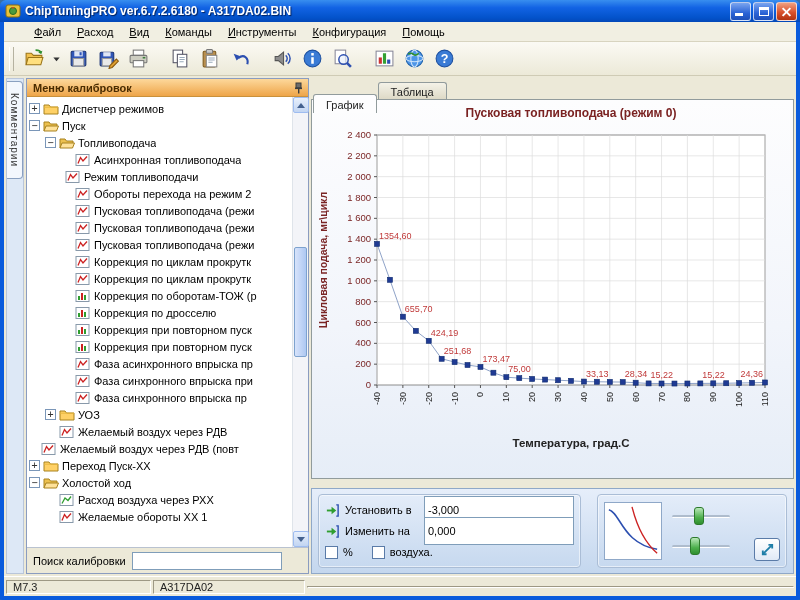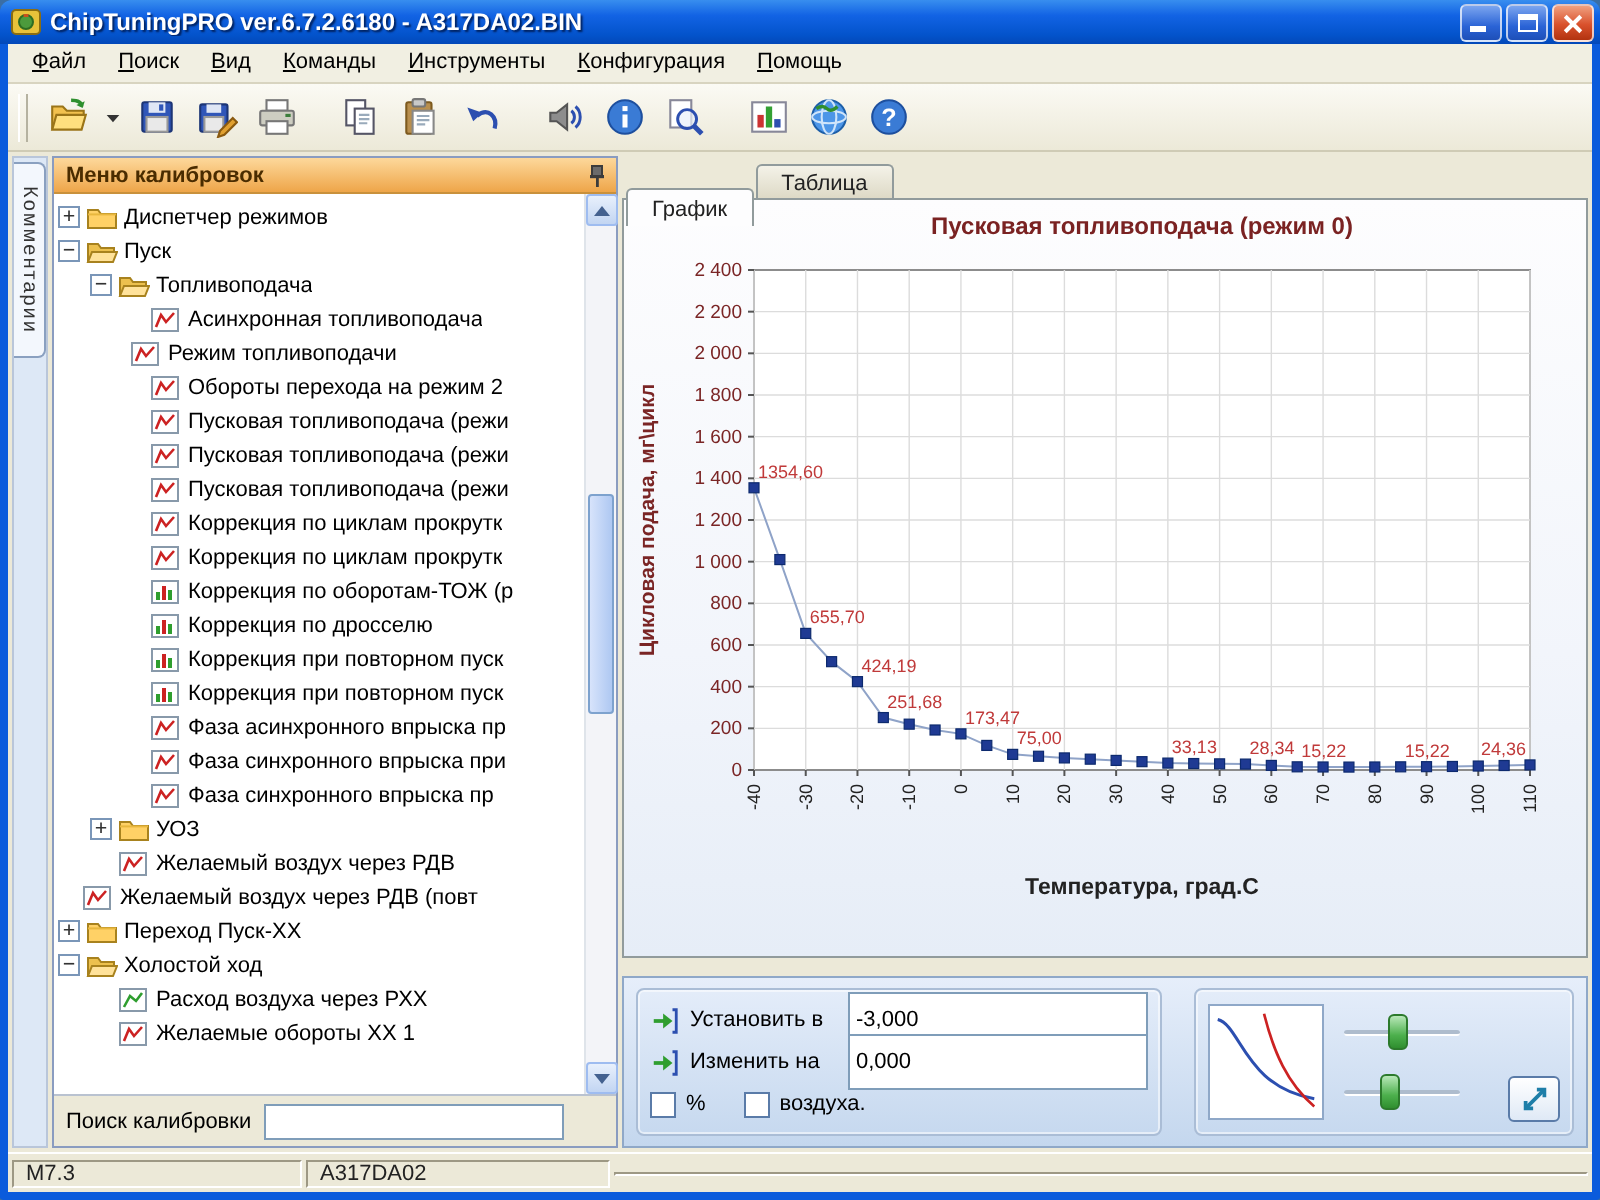--- a/index.html
+++ b/index.html
@@ -22,22 +22,22 @@
   .wbtn{width:21px;height:19px;border-radius:3px;border:1px solid rgba(255,255,255,.7);
     position:relative;display:inline-block}
   .wbtn.min,.wbtn.max{background:linear-gradient(180deg,#7ba5ef,#2a63d6 60%,#1e4fb8)}
   .wbtn.close{background:linear-gradient(180deg,#f0a080,#d9512c 55%,#b23310)}
   .g-min{position:absolute;left:4px;bottom:4px;width:8px;height:3px;background:#fff}
   .g-max{position:absolute;left:5px;top:4px;width:10px;height:9px;border:1px solid #fff;border-top:3px solid #fff}
   .g-x1,.g-x2{position:absolute;left:4px;top:8px;width:11px;height:2px;background:#fff}
   .g-x1{transform:rotate(45deg)}.g-x2{transform:rotate(-45deg)}
 
   
-  .menubar{height:20px;flex:0 0 20px;display:flex;background:#f1efe2;
-    border-bottom:1px solid #d8d4c0;padding-left:4px}
+  .menubar{height:20px;flex:0 0 20px;display:flex;align-items:center;background:#f1efe2;
+    border-bottom:1px solid #d8d4c0;padding-left:22px}
   .mitem{padding:3px 8px;cursor:default}
   .mitem::first-letter{text-decoration:underline}
   .toolbar{height:34px;flex:0 0 34px;display:flex;align-items:center;background:linear-gradient(180deg,#fbfaf4,#ece9d8);
     border-bottom:1px solid #cfcbb5;padding-left:4px;gap:2px}
   .grip{width:5px;height:24px;border-left:1px solid #fff;border-right:1px solid #b5b2a0;margin:0 4px 0 1px}
   .tbtn{width:28px;height:28px;display:flex;align-items:center;justify-content:center;border:1px solid transparent;border-radius:2px}
   .tbtn.narrow{width:12px}
   .tbtn svg{width:21px;height:21px}
   .tbtn.narrow svg{width:9px;height:21px}
   .tsep{width:10px;height:1px}
@@ -135,21 +135,21 @@
         </span>
       <span class="wbtn close">
           <i class="g-x1"></i>
           <i class="g-x2"></i>
         </span>
     </span>
   </div>
 
   <div class="menubar" id="menubar">
       <span class="mitem">Файл</span>
-      <span class="mitem">Поиск</span>
+      <span class="mitem">Расход</span>
       <span class="mitem">Вид</span>
       <span class="mitem">Команды</span>
       <span class="mitem">Инструменты</span>
       <span class="mitem">Конфигурация</span>
       <span class="mitem">Помощь</span>
     </div>
 
   <div class="toolbar" id="toolbar">
     <span class="grip"></span>
   <span class="tbtn ">

